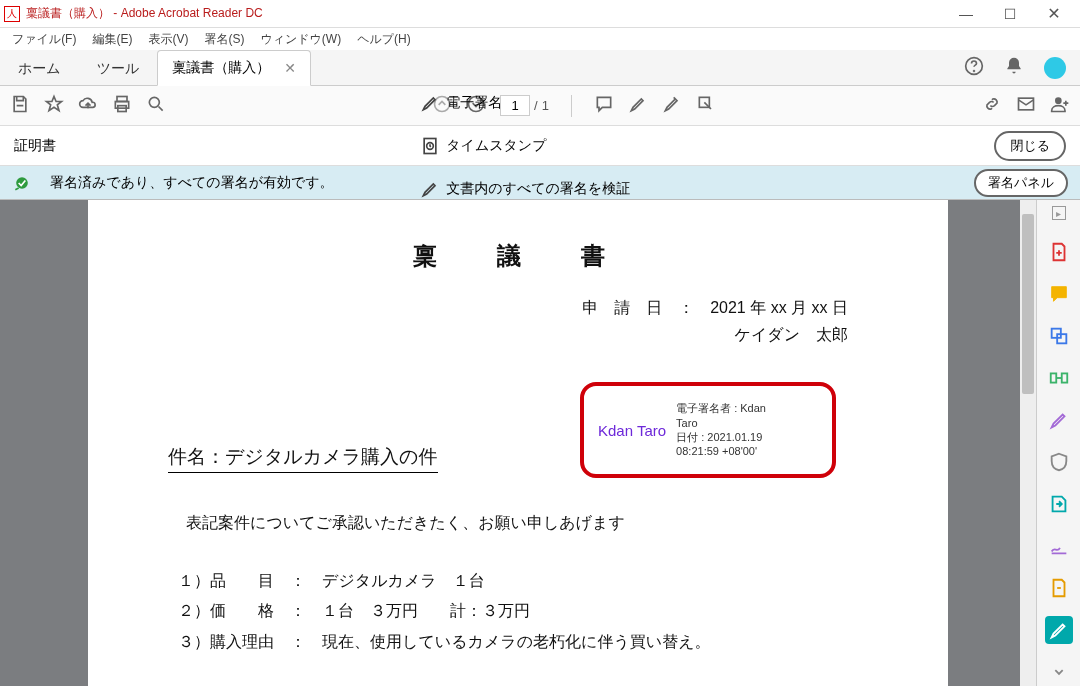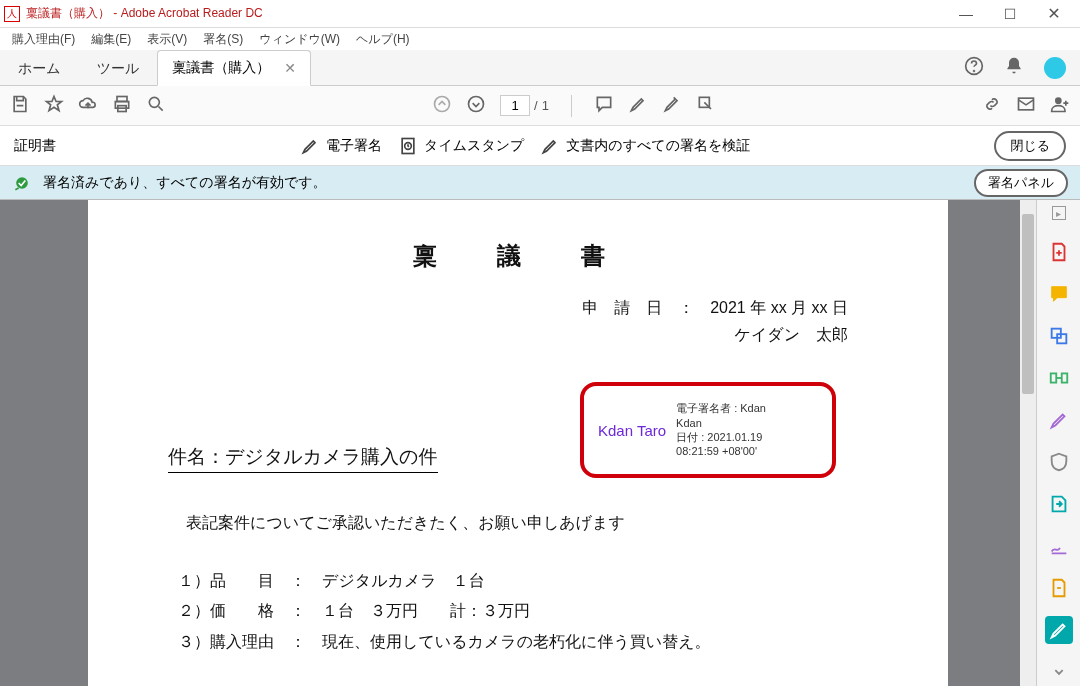--- a/index.html
+++ b/index.html
@@ -28,26 +28,26 @@
 .toolbar .grp { display: flex; align-items: center; gap: 14px; }
 .toolbar .spacer { flex: 1; }
 .toolbar svg { width: 20px; height: 20px; }
 .page-num { display: flex; align-items: center; gap: 4px; font-size: 13px; color: #555; }
 .page-num input { width: 30px; text-align: center; border: 1px solid #ccc; font-size: 13px; padding: 2px; }
 .sep { width: 1px; height: 22px; background: #ccc; margin: 0 8px; }
 
 .cert-bar { display: flex; align-items: center; height: 40px; padding: 0 14px; background: #fff; border-bottom: 1px solid #ddd; font-size: 14px; gap: 22px; }
 .cert-bar .label { font-weight: normal; }
 .cert-bar .fill { flex: 1; }
-.cert-bar .mid { display: flex; gap: 16px; }
+.cert-bar .mid { display: flex; gap: 23px; flex-direction: column; }
 .cert-item { display: flex; align-items: center; gap: 6px; }
 .cert-item svg { width: 20px; height: 20px; }
 .close-btn { border: 2px solid #666; border-radius: 16px; padding: 4px 14px; font-size: 13px; background: #fff; }
 
-.status-bar { display: flex; align-items: center; height: 34px; padding: 4px 12px; background: #d7ecf3; border-bottom: 1px solid #bbb; font-size: 14px; gap: 11px; }
+.status-bar { display: flex; align-items: center; height: 34px; padding: 4px 12px; background: #d7ecf3; border-bottom: 1px solid #bbb; font-size: 14px; gap: 18px; }
 .status-bar .ok { width: 20px; height: 20px; }
 .status-bar .fill { flex: 1; }
 .sig-panel-btn { border: 2px solid #666; border-radius: 14px; padding: 3px 12px; font-size: 13px; background: #fff; }
 
 .content-area { position: relative; display: flex; height: calc(686px - 28px - 22px - 36px - 40px - 40px - 34px); }
 .doc-viewport { flex: 1; background: #7b7d80; display: flex; justify-content: center; overflow: hidden; position: relative; }
 .doc-page { width: 860px; background: #fff; padding: 40px 80px; font-size: 16px; color: #111; font-family: "MS Mincho", serif; }
 .scrollbar-v { position: absolute; right: 0; top: 0; bottom: 0; width: 16px; background: #eee; }
 .scrollbar-v .thumb { position: absolute; left: 2px; right: 2px; top: 14px; height: 180px; background: #bfbfbf; border-radius: 2px; }
 
@@ -75,21 +75,21 @@
   <div class="icon">人</div>
   <div class="title">稟議書（購入） - Adobe Acrobat Reader DC</div>
   <div class="win-btns">
     <div class="win-btn">—</div>
     <div class="win-btn">☐</div>
     <div class="win-btn close">✕</div>
   </div>
 </div>
 
 <div class="menubar">
-  <span>購入理由(F)</span>
+  <span>ファイル(F)</span>
   <span>編集(E)</span>
   <span>表示(V)</span>
   <span>署名(S)</span>
   <span>ウィンドウ(W)</span>
   <span>ヘルプ(H)</span>
 </div>
 
 <div class="tabbar">
   <div class="tab-home">ホーム</div>
   <div class="tab-tool">ツール</div>
@@ -228,21 +228,21 @@
         <span class="mlabel">申請日</span>　：　<span>2021 年 xx 月 xx 日</span>
       </div>
       <div class="meta-row">
         <span>ケイダン　太郎</span>　　
       </div>
 
       <div class="sig-box" style="left:580px; top:182px;">
         <div class="signer">Kdan Taro</div>
         <div class="details">
           <div>電子署名者 : Kdan</div>
-          <div>Kdan</div>
+          <div>Taro</div>
           <div>日付 : 2021.01.19</div>
           <div>08:21:59 +08'00'</div>
         </div>
       </div>
 
       <div class="subject">件名：デジタルカメラ購入の件</div>
       <div class="body-line">表記案件についてご承認いただきたく、お願い申しあげます</div>
       <div class="items">
         <div>１）品　　目　：　デジタルカメラ　１台</div>
         <div>２）価　　格　：　１台　３万円　　計：３万円</div>

